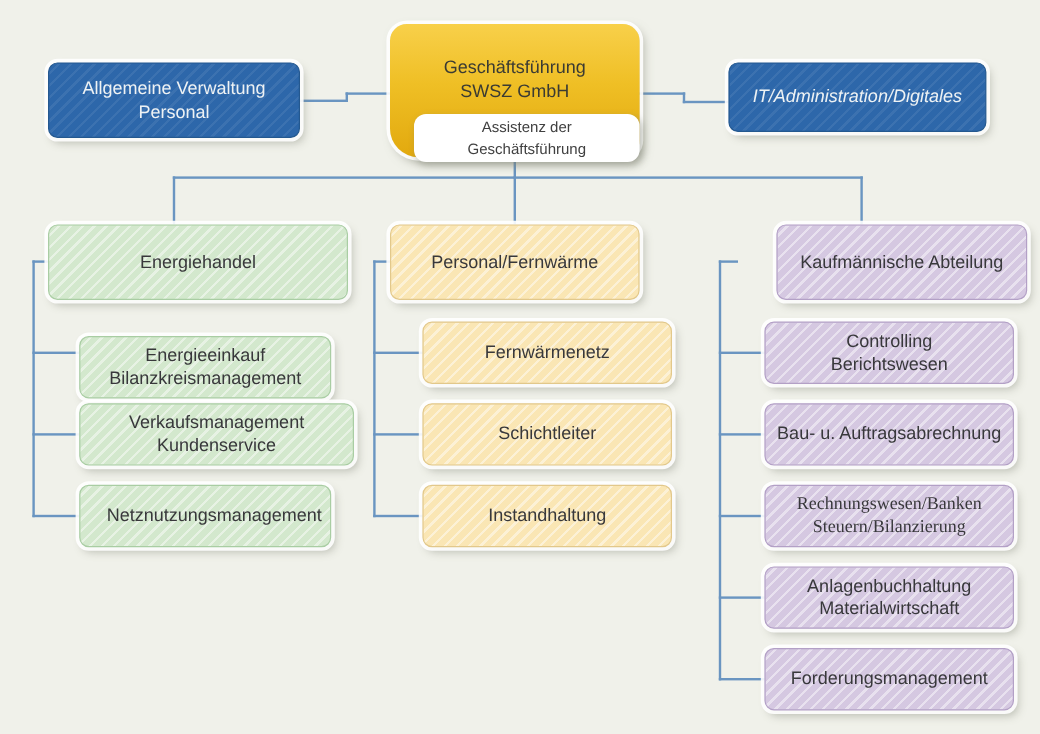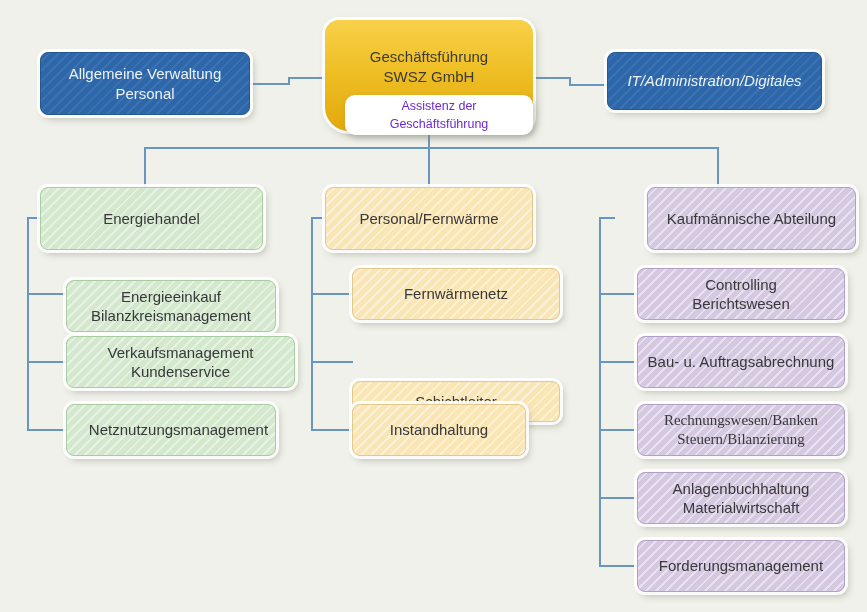--- a/index.html
+++ b/index.html
@@ -29,21 +29,21 @@
   .yellow{background-color:#fae6b4;border:1px solid #e2c88b;}
   .purple{background-color:#d5c8e1;border:1px solid #b3a0c6;}
   .gold{
     background:linear-gradient(180deg,#f8d04a 0%,#efbf25 45%,#e2a90e 100%);
     border-radius:14px 14px 14px 24px;
     color:#3b3b33;
     box-shadow:0 0 0 3px rgba(255,255,255,0.9), 3px 4px 8px rgba(125,128,112,0.5);
     align-items:flex-start;padding-top:27px;
   }
   .bubble{
-    background:#ffffff;color:#6d28d9;font-size:12.5px;line-height:1.45;
+    background:#ffffff;color:#404040;font-size:12.5px;line-height:1.45;
     border-radius:10px;
     box-shadow:2px 3px 6px rgba(125,128,112,0.45);
   }
   
   .ln{position:absolute;background:#6a95c1;}
   .h{height:2px;}
   .v{width:2px;}
 </style>
 </head>
 <body>
@@ -96,45 +96,45 @@
 
   <div class="box bubble" style="left:345px;top:95px;width:188px;height:40px;">
     <span>Assistenz der
 Geschäftsführung</span>
   </div>
 
   <div class="box blue" style="left:607px;top:52px;width:215px;height:58px;font-style:italic;">
     <span>IT/Administration/Digitales</span>
   </div>
 
-  <div class="box green stripes" style="left:40px;top:187px;width:223px;height:63px;">
+  <div class="box green stripes" style="left:40px;top:187px;width:250px;height:63px;">
     <span>Energiehandel</span>
   </div>
   <div class="box green stripes" style="left:66px;top:280px;width:210px;height:52px;">
     <span>Energieeinkauf
 Bilanzkreismanagement</span>
   </div>
   <div class="box green stripes" style="left:66px;top:336px;width:229px;height:52px;">
     <span>Verkaufsmanagement
 Kundenservice</span>
   </div>
   <div class="box green stripes" style="left:66px;top:404px;width:210px;height:52px;padding-left:15px;">
     <span>Netznutzungsmanagement</span>
   </div>
 
   <div class="box yellow stripes" style="left:325px;top:187px;width:208px;height:63px;">
     <span>Personal/Fernwärme</span>
   </div>
   <div class="box yellow stripes" style="left:352px;top:268px;width:208px;height:52px;">
     <span>Fernwärmenetz</span>
   </div>
-  <div class="box yellow stripes" style="left:352px;top:336px;width:208px;height:41px;margin-top:45px;">
+  <div class="box yellow stripes" style="left:352px;top:336px;width:208px;height:52px;">
     <span>Schichtleiter</span>
   </div>
-  <div class="box yellow stripes" style="left:352px;top:404px;width:174px;height:52px;">
+  <div class="box yellow stripes" style="left:352px;top:404px;width:208px;height:52px;">
     <span>Instandhaltung</span>
   </div>
 
   <div class="box purple stripes" style="left:614px;top:187px;width:209px;height:63px;margin-left:33px;">
     <span>Kaufmännische Abteilung</span>
   </div>
   <div class="box purple stripes" style="left:637px;top:268px;width:208px;height:52px;">
     <span>Controlling
 Berichtswesen</span>
   </div>

